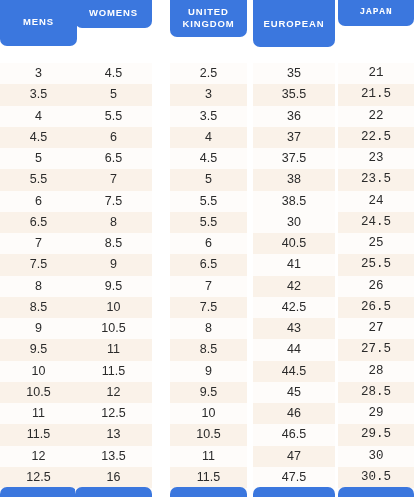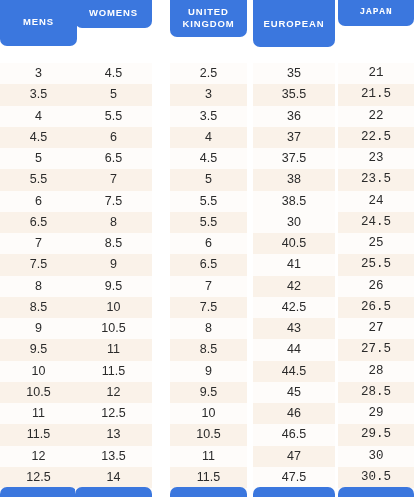--- a/index.html
+++ b/index.html
@@ -139,21 +139,21 @@
         <div class="cell alt">9</div>
         <div class="cell">9.5</div>
         <div class="cell alt">10</div>
         <div class="cell">10.5</div>
         <div class="cell alt">11</div>
         <div class="cell">11.5</div>
         <div class="cell alt">12</div>
         <div class="cell">12.5</div>
         <div class="cell alt">13</div>
         <div class="cell">13.5</div>
-        <div class="cell alt">14</div>
+        <div class="cell alt">16</div>
         <div class="cell">14.5</div>
       </div>
     <div class="footer-tab"></div>
   </div>
 
   <div class="col col-2">
     <div class="header-tab">UNITED KINGDOM</div>
     <div class="col-body">
         <div class="cell">2.5</div>
         <div class="cell alt">3</div>

